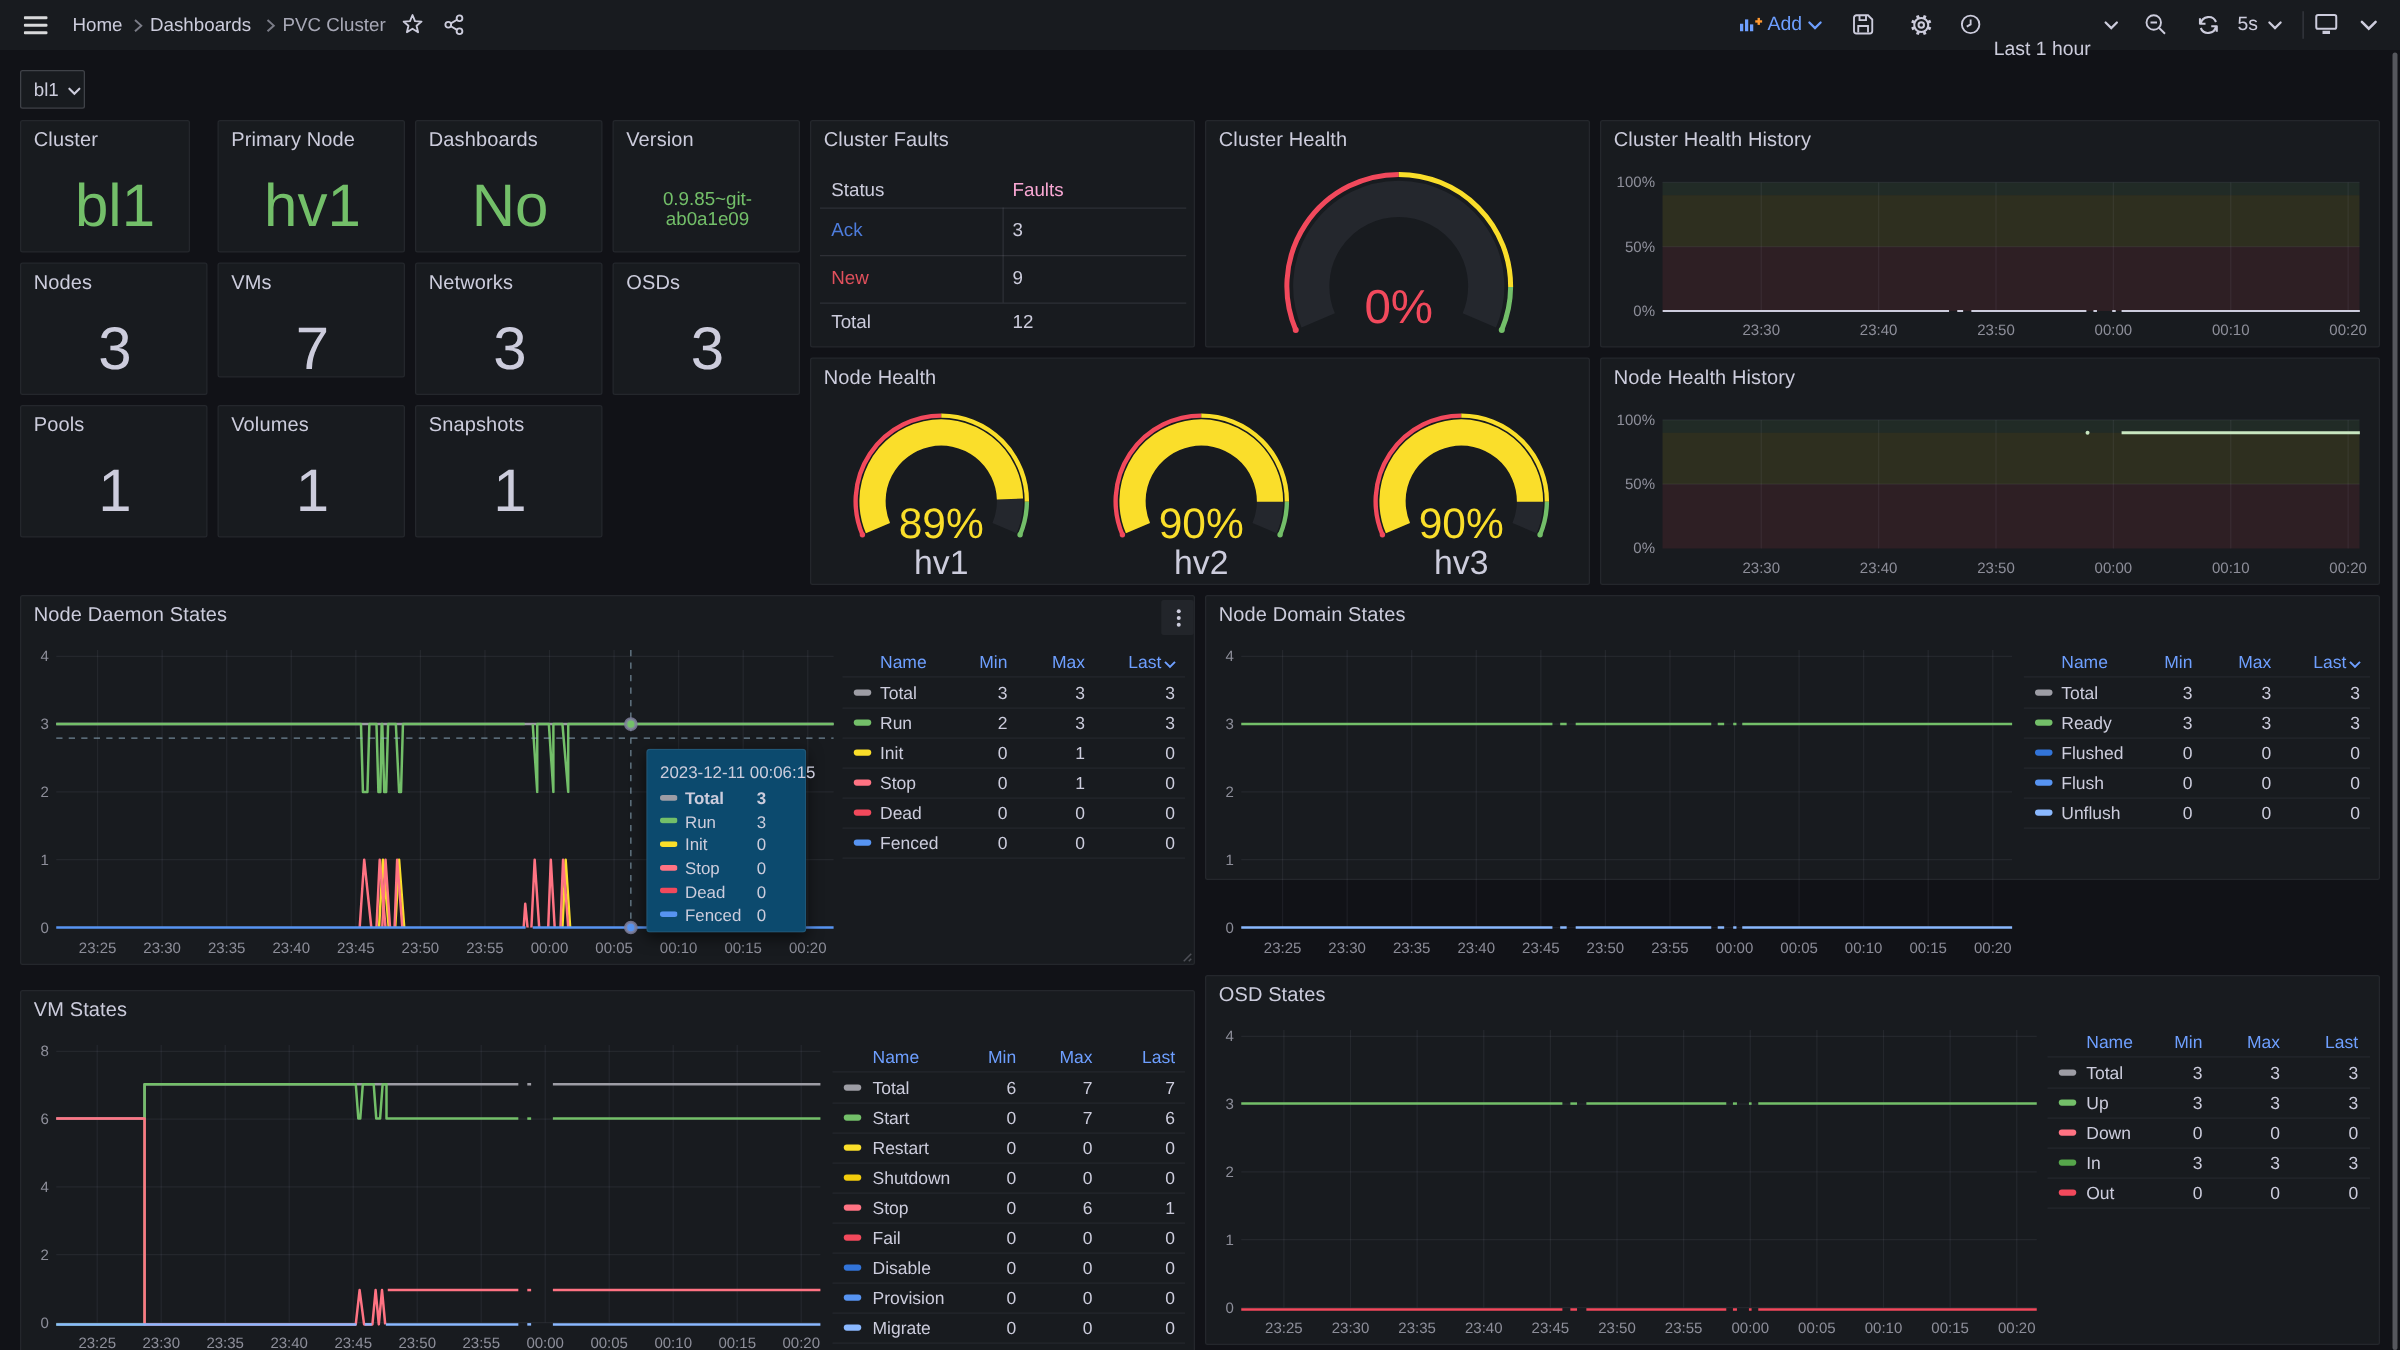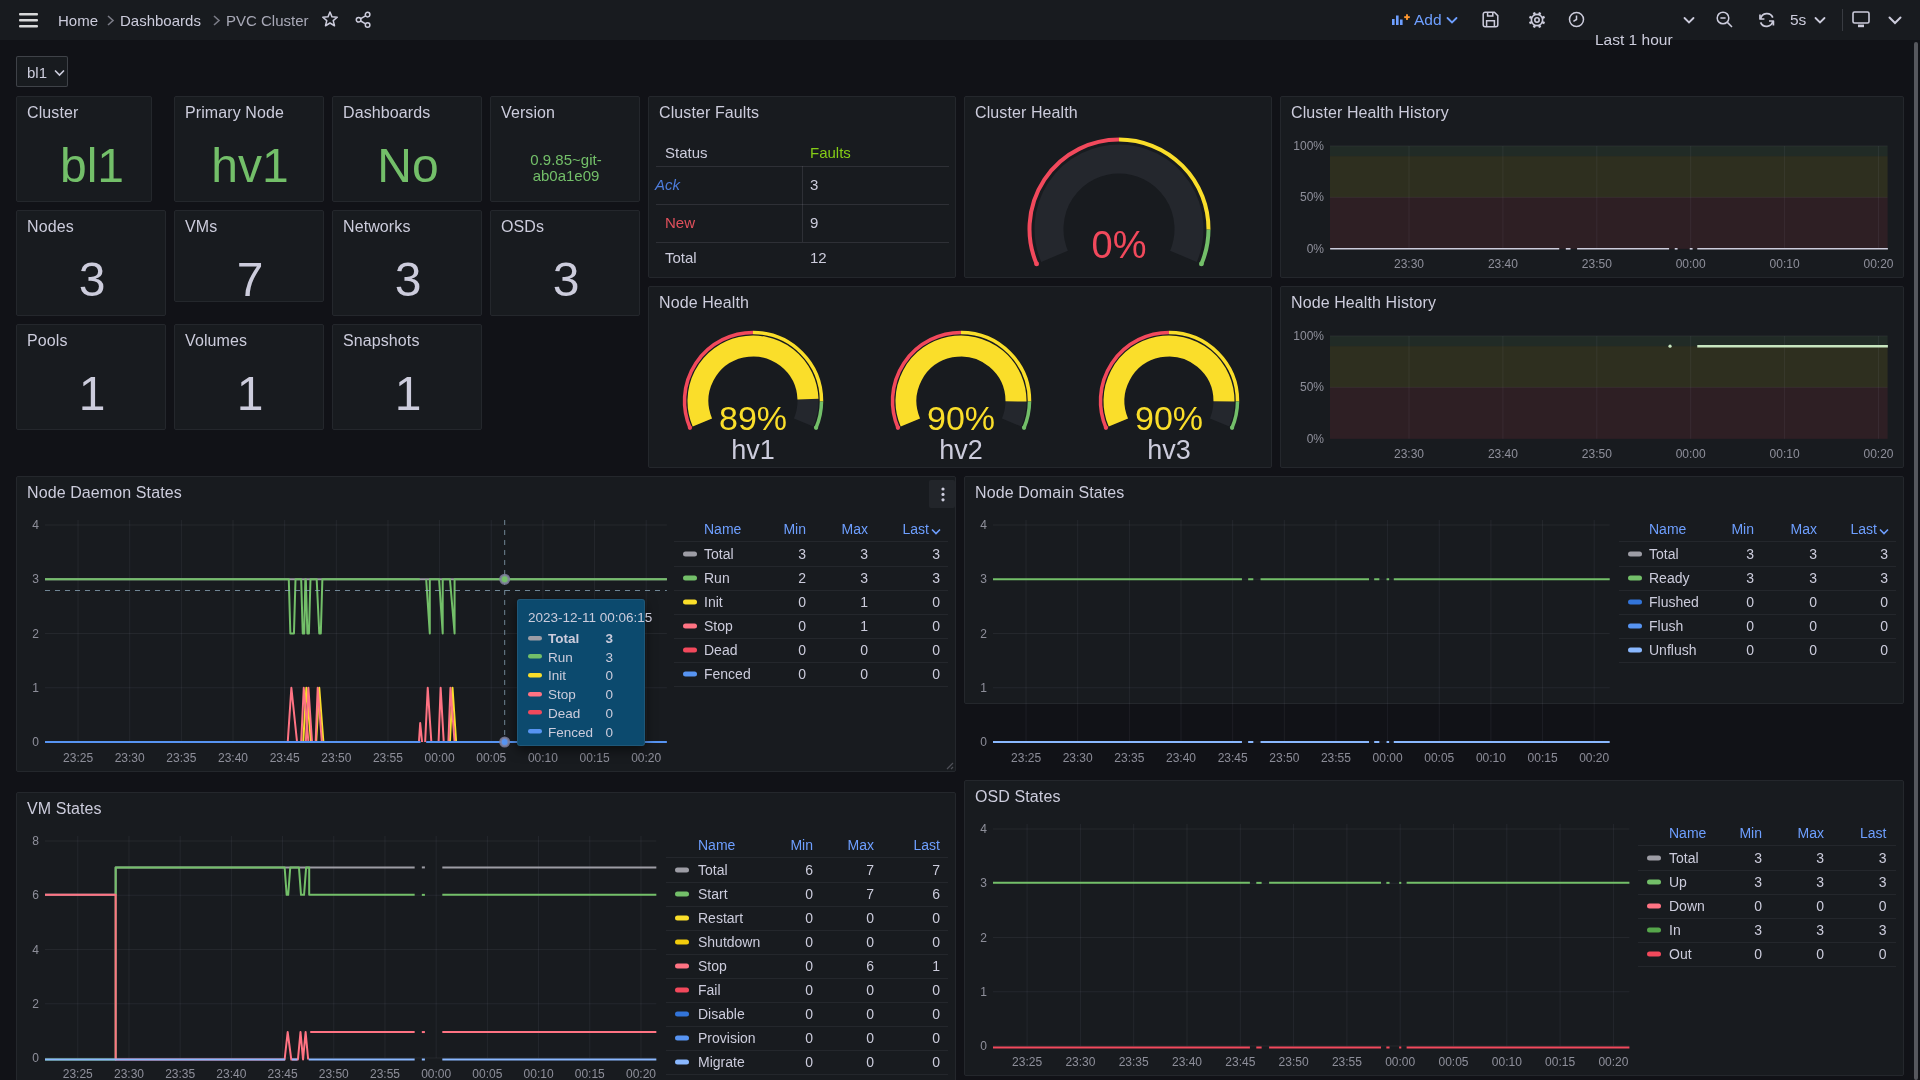--- a/index.html
+++ b/index.html
@@ -137,26 +137,26 @@
     <div class="pt">Volumes</div>
     <div class="abs" style="left:0;top:44px;width:150px;text-align:center;font-size:48px;font-weight:500;color:#ccccdc;line-height:50px;">1</div>
   </div>
 <div class="panel" style="left:332px;top:324px;width:150px;height:106px;">
     <div class="pt">Snapshots</div>
     <div class="abs" style="left:0;top:44px;width:150px;text-align:center;font-size:48px;font-weight:500;color:#ccccdc;line-height:50px;">1</div>
   </div>
 <div class="panel" style="left:648px;top:96px;width:308px;height:182px;">
 <div class="pt">Cluster Faults</div>
 <div class="abs" style="left:16px;top:47px;font-size:15px;font-weight:500;color:#ccccdc;">Status</div>
-<div class="abs" style="left:161px;top:47px;font-size:15px;font-weight:500;color:#84cc16;">Faults</div>
+<div class="abs" style="left:161px;top:47px;font-size:15px;font-weight:500;color:#f9a8d4;">Faults</div>
 <div class="abs" style="left:7px;top:69px;width:293px;height:1px;background:rgba(204,204,220,0.12);"></div>
 <div class="abs" style="left:7px;top:107px;width:293px;height:1px;background:rgba(204,204,220,0.12);"></div>
 <div class="abs" style="left:7px;top:145px;width:293px;height:1px;background:rgba(204,204,220,0.12);"></div>
 <div class="abs" style="left:153px;top:69px;width:1px;height:76px;background:rgba(204,204,220,0.12);"></div>
-<div class="abs" style="left:6px;top:79px;font-size:15px;color:#4d7cdc;font-weight:500;font-style:italic;">Ack</div>
+<div class="abs" style="left:16px;top:79px;font-size:15px;color:#4d7cdc;font-weight:500;">Ack</div>
 <div class="abs" style="left:161px;top:79px;font-size:15px;color:#ccccdc;">3</div>
 <div class="abs" style="left:16px;top:117px;font-size:15px;color:#e0505c;font-weight:500;">New</div>
 <div class="abs" style="left:161px;top:117px;font-size:15px;color:#ccccdc;">9</div>
 <div class="abs" style="left:16px;top:152px;font-size:15px;color:#ccccdc;font-weight:500;">Total</div>
 <div class="abs" style="left:161px;top:152px;font-size:15px;color:#ccccdc;">12</div>
 </div>
 <div class="panel" style="left:964px;top:96px;width:308px;height:182px;">
     <div class="pt">Cluster Health</div>
     <svg width="306" height="180" viewBox="0 0 306 180">
       <path d="M 71.61 166.97 A 89.5 89.5 0 0 1 154 42.5" stroke="#f2495c" stroke-width="4" fill="none" stroke-linecap="butt"></path>

